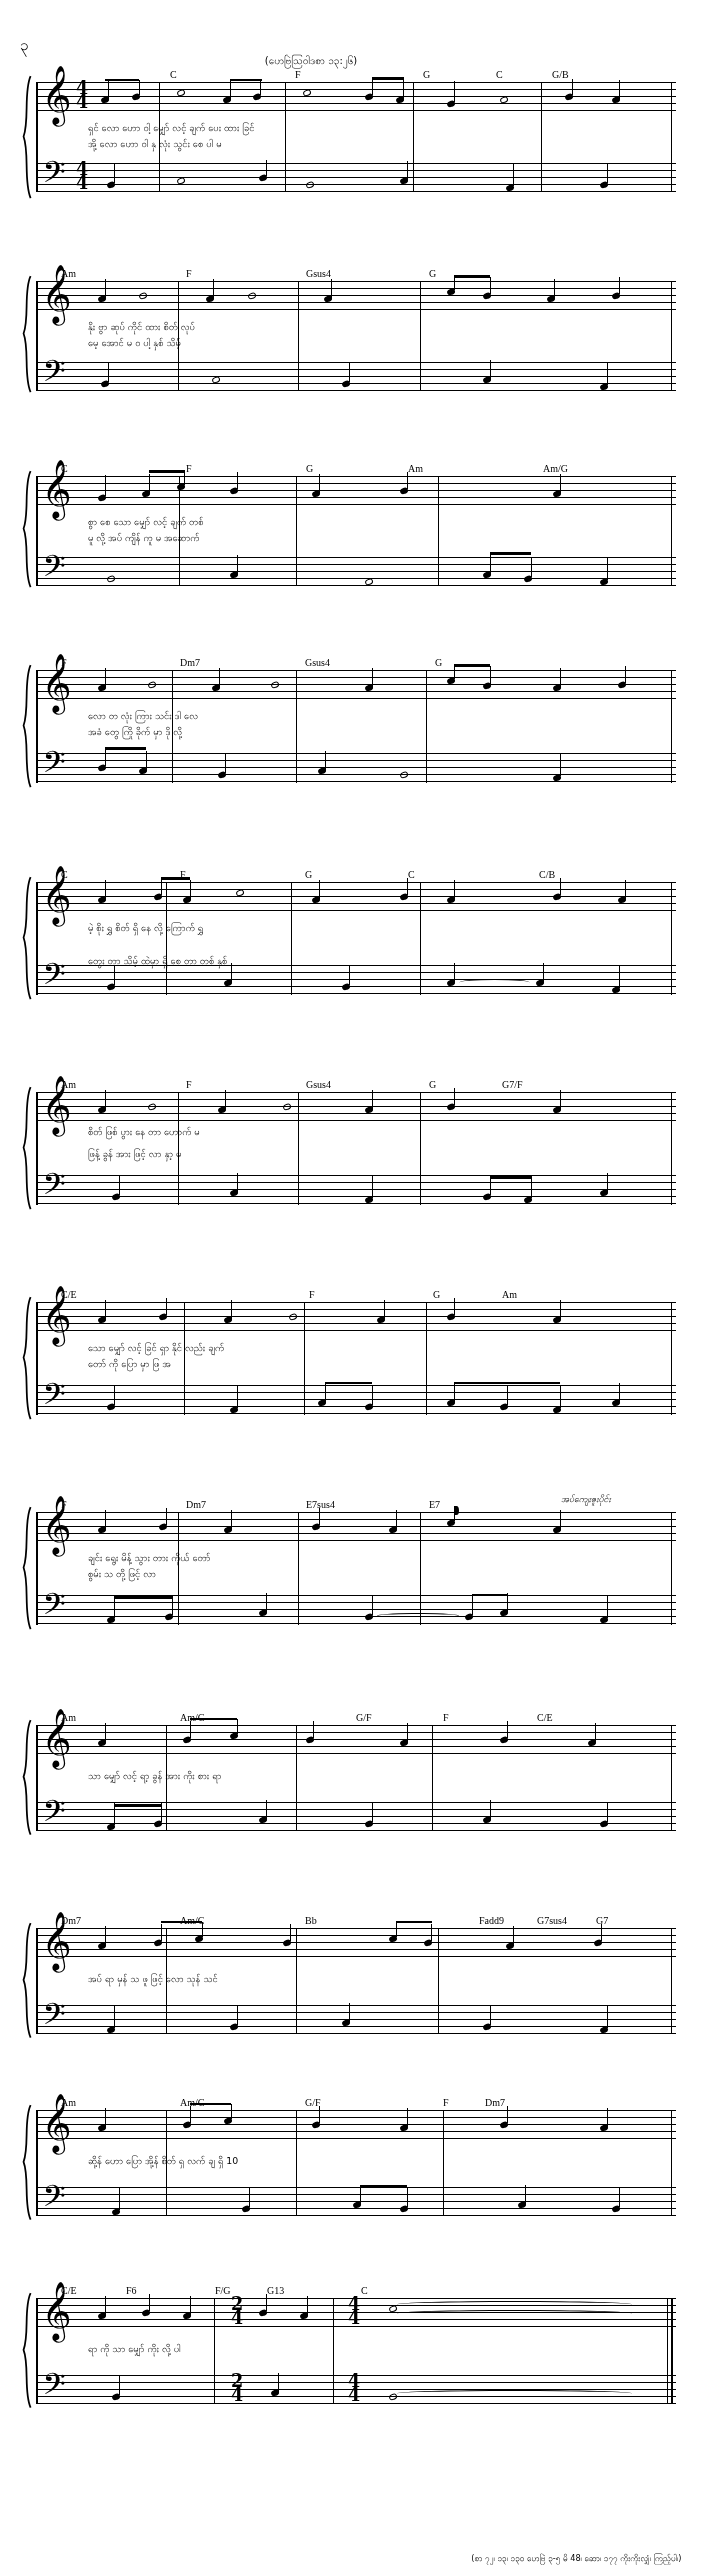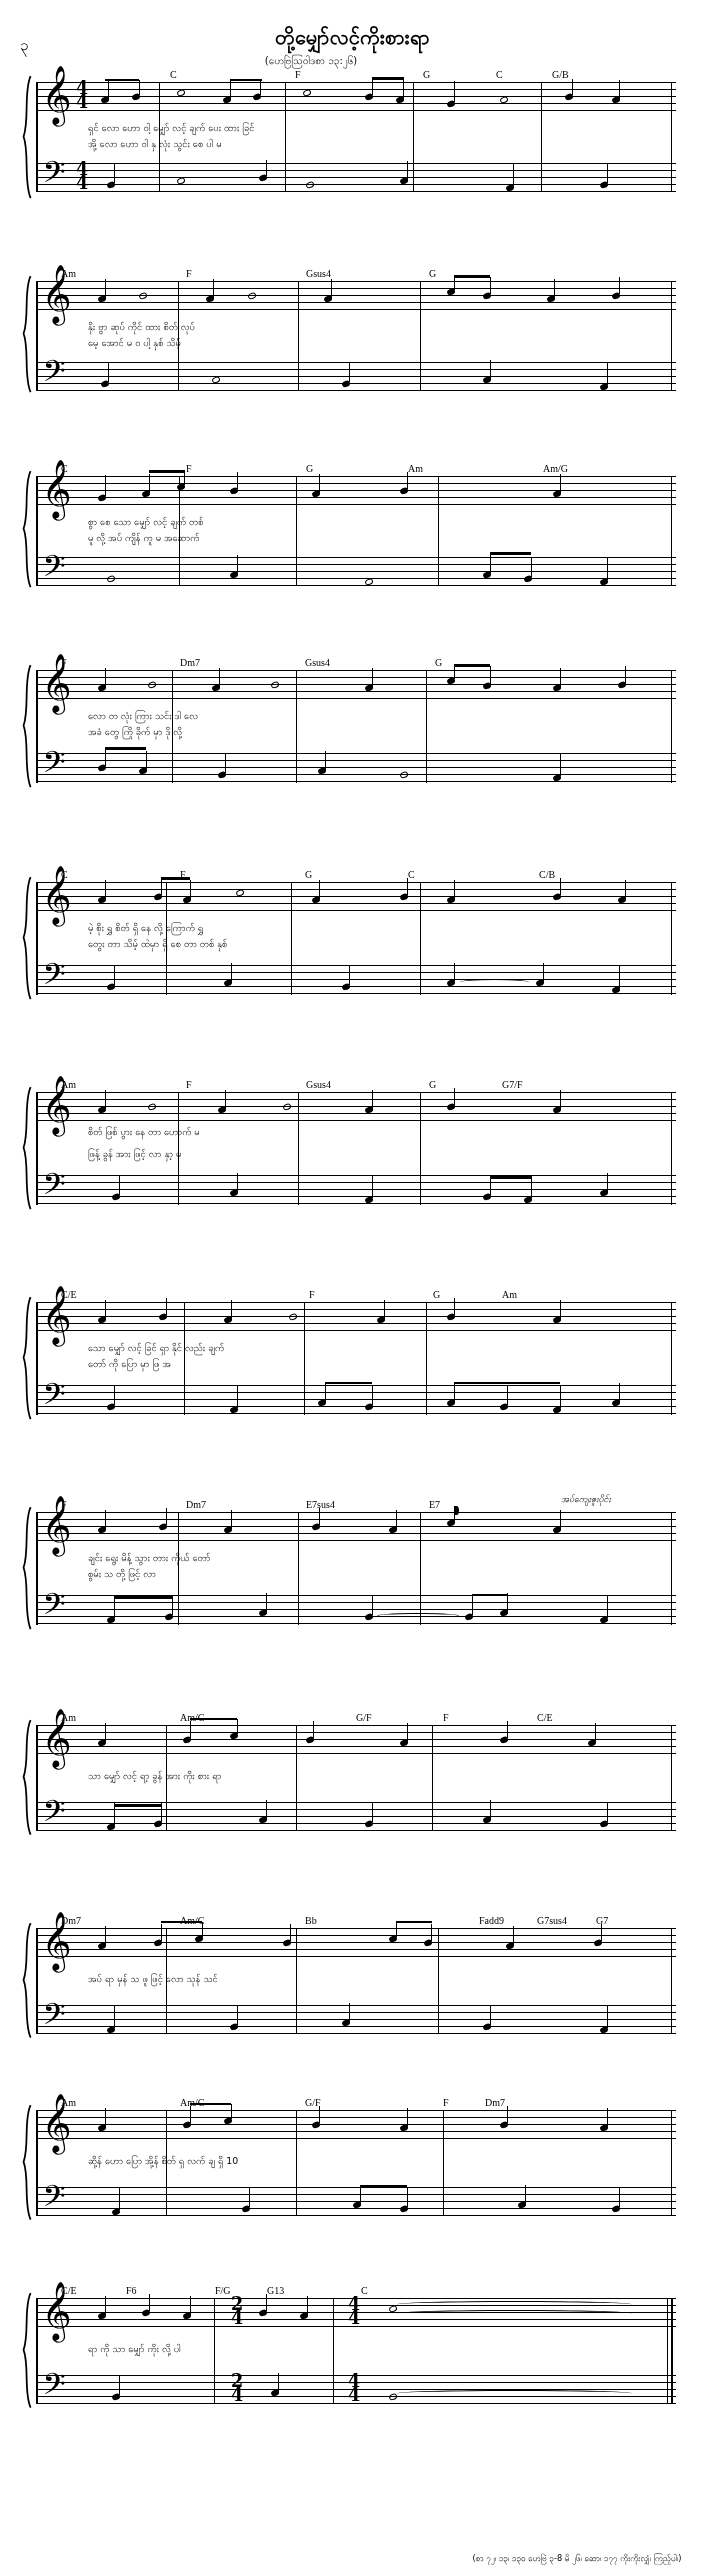--- a/index.html
+++ b/index.html
@@ -191,21 +191,20 @@
     font-size: 8.2px;
     white-space: nowrap;
   }
 </style>
 </head>
 <body>
 
 <div class="page">
 
   <div class="page-number">၃</div>
-  <div class="song-title">တို့မျှော်လင့်ကိုးစားရာ</div>
   <div class="song-subtitle">(ဟေဗြဲဩဝါဒစာ ၁၃:၂၆)</div>
 
   <div class="system" style="top:75px;height:135px;">
     <div class="staffgroup">
       <div class="brace">
         <svg width="13" height="126" viewBox="0 0 22 215">
             <path d="M18 2 C6 28 16 78 6 105 C16 132 6 182 18 210" fill="none" stroke="#000" stroke-width="3"></path>
           </svg>
       </div>
 
@@ -694,21 +693,21 @@
       <div class="barline" style="left:259px;top:5.9px;height:113px;"></div>
       <div class="barline" style="left:388px;top:5.9px;height:113px;"></div>
       <div class="barline" style="left:639px;top:5.9px;height:113px;"></div>
     </div>
     <div class="chord" style="left:29px;top:-7px;">C</div>
     <div class="chord" style="left:148px;top:-7px;">F</div>
     <div class="chord" style="left:273px;top:-7px;">G</div>
     <div class="chord" style="left:376px;top:-7px;">C</div>
     <div class="chord" style="left:507px;top:-7px;">C/B</div>
     <div class="lyric" style="left:56px;top:46px;">မဲ့  စိုး ရွှ စိတ် ရှိ နေ လို့                  ကြောက် ရွှ</div>
-    <div class="lyric" style="left:56px;top:62px;">တွေး တာ သိမ့် ထဲမှာ ရှိ စေ တာ              တစ် နှစ်</div>
+    <div class="lyric" style="left:56px;top:79px;">တွေး တာ သိမ့် ထဲမှာ ရှိ စေ တာ              တစ် နှစ်</div>
   </div>
 
   <div class="system" style="top:1086px;height:135px;">
     <div class="staffgroup">
       <div class="brace">
         <svg width="13" height="126" viewBox="0 0 22 215">
             <path d="M18 2 C6 28 16 78 6 105 C16 132 6 182 18 210" fill="none" stroke="#000" stroke-width="3"></path>
           </svg>
       </div>
       <div class="staff" style="top:5.9px;">
@@ -1346,16 +1345,16 @@
       <div class="barline thick" style="left:639px;top:5.9px;height:106px;"></div>
     </div>
     <div class="chord" style="left:29px;top:-7px;">C/E</div>
     <div class="chord" style="left:94px;top:-7px;">F6</div>
     <div class="chord" style="left:183px;top:-7px;">F/G</div>
     <div class="chord" style="left:235px;top:-7px;">G13</div>
     <div class="chord" style="left:329px;top:-7px;">C</div>
     <div class="lyric" style="left:56px;top:51px;">ရာ ကို သာ မျှော် ကိုး လို့ ပါ</div>
   </div>
 
-  <div class="footer">(စာ ၇၂၊ ၁၃၊ ၁၃၀ ဟေဗြဲ ၃-8 မိ ၂၆၊ ဆော၊ ၁၇၇ ကိုးကိုးလျှံ၊ ကြည့်ပါ၊)</div>
+  <div class="footer">(စာ ၇၂၊ ၁၃၊ ၁၃၀ ဟေဗြဲ ၃-၅ မိ 48၊ ဆော၊ ၁၇၇ ကိုးကိုးလျှံ၊ ကြည့်ပါ၊)</div>
 
 </div>
 
 
 </body></html>

